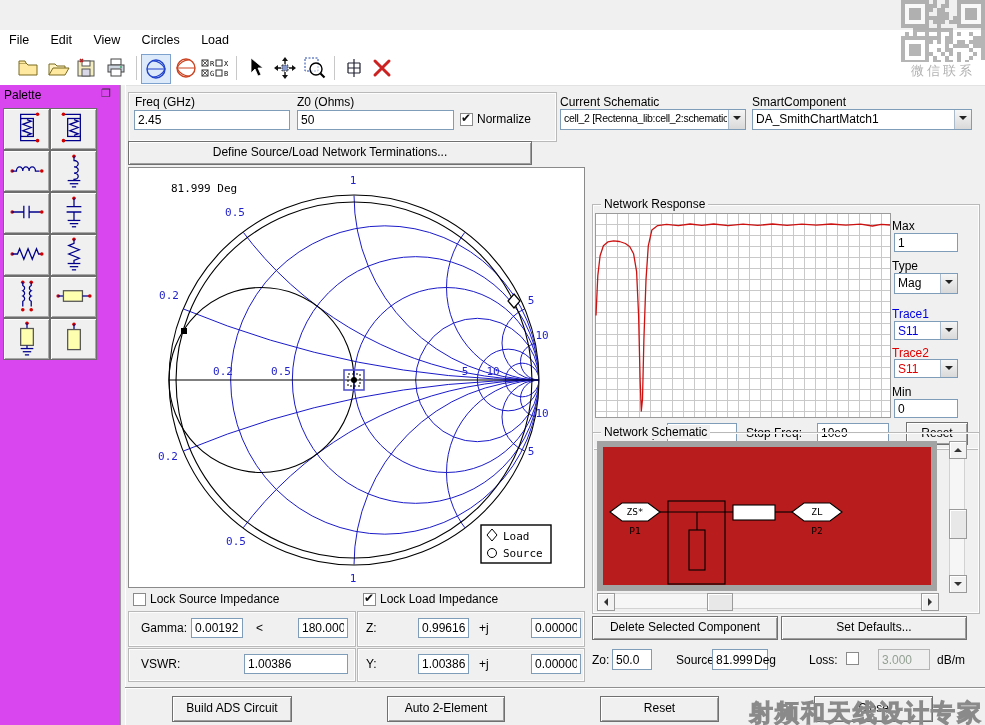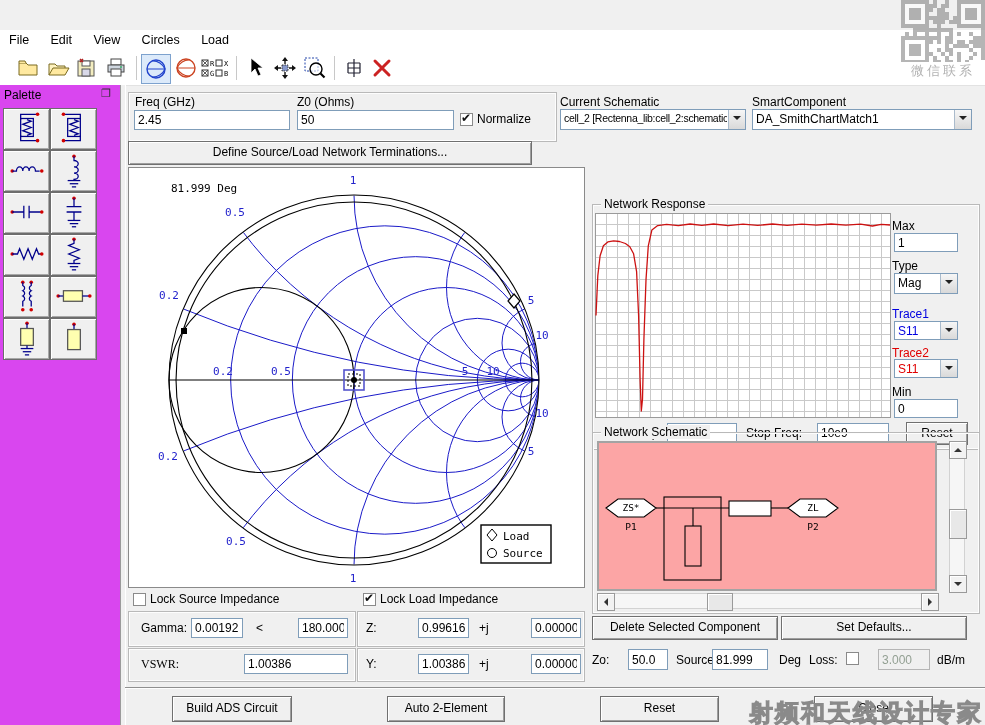--- a/index.html
+++ b/index.html
@@ -38,21 +38,21 @@
   .cb.checked:after{content:"✔";position:absolute;left:0px;top:-3px;font-size:12px;color:#111;}
   
   .sbtn{position:absolute;background:#f2f2f2;border:1px solid #9a9a9a;box-shadow:inset 1px 1px 0 #fff;
         display:flex;align-items:center;justify-content:center;}
   .sthumb{position:absolute;background:#e8e8e8;border:1px solid #9a9a9a;box-shadow:inset 1px 1px 0 #fff;}
   .strack{position:absolute;background:#f6f6f6;border:1px solid #d2d2d2;box-sizing:border-box;}
   .tri{width:0;height:0;border:4px solid transparent;}
   
   #smith-panel{position:absolute;left:128px;top:167px;width:457px;height:421px;background:#fff;border:1px solid #8a8a8a;box-sizing:border-box;}
   #resp-plot{position:absolute;background:#fff;}
-  #schem-canvas{position:absolute;background:#fca5a5;border:2px solid #a3a3a3;box-sizing:border-box;}
+  #schem-canvas{position:absolute;background:#b91c1c;border:6px solid #a3a3a3;box-sizing:border-box;}
   .blue{color:#0000e0;} .red{color:#e00000;}
   
   #qr-wrap{position:absolute;left:901px;top:0;width:84px;height:84px;z-index:50;pointer-events:none;}
   #qr-caption{position:absolute;left:901px;top:62px;width:84px;text-align:center;color:#b2b2b2;font-size:13px;letter-spacing:3px;z-index:50;pointer-events:none;}
   #wm-brand{position:absolute;right:2px;top:663px;z-index:50;pointer-events:none;
             font-size:33px;font-weight:bold;letter-spacing:5px;color:rgba(255,235,235,0.12);
             -webkit-text-stroke:1.6px #d03030;font-family:"Liberation Sans",sans-serif;}
   #wm-tag{position:absolute;right:2px;top:697px;z-index:50;pointer-events:none;
           font-size:24px;font-weight:bold;letter-spacing:2px;color:rgba(245,245,245,0.25);
           -webkit-text-stroke:1.1px #8a8a8a;font-family:"Liberation Sans",sans-serif;}
@@ -486,43 +486,43 @@
   <span class="cb checked" style="left:363px;top:593px;"></span>
   <span class="lbl" style="left:380px;top:592px;">Lock Load Impedance</span>
 
   <div class="group" style="left:128px;top:611px;width:226px;height:34px;">
     <span class="lbl" style="left:12px;top:9px;">Gamma:</span>
     <input class="tfield" style="left: 62px; top: 6px; width: 52px; height: 20px;" value="0.00192">
     <span class="lbl" style="left:127px;top:9px;">&lt;</span>
     <input class="tfield" style="left: 169px; top: 6px; width: 50px; height: 20px;" value="180.000">
   </div>
   <div class="group" style="left:128px;top:648px;width:226px;height:32px;">
-    <span class="lbl" style="left:12px;top:8px;font-family:Liberation Serif, serif;">VSWR:</span>
+    <span class="lbl" style="left:12px;top:8px;">VSWR:</span>
     <input class="tfield" style="left: 115px; top: 5px; width: 104px; height: 20px;" value="1.00386">
   </div>
   <div class="group" style="left:357px;top:611px;width:226px;height:34px;">
     <span class="lbl" style="left:8px;top:9px;">Z:</span>
     <input class="tfield" style="left: 60px; top: 6px; width: 51px; height: 20px;" value="0.99616">
     <span class="lbl" style="left:121px;top:9px;">+j</span>
     <input class="tfield" style="left: 173px; top: 6px; width: 50px; height: 20px;" value="0.00000">
   </div>
   <div class="group" style="left:357px;top:648px;width:226px;height:32px;">
     <span class="lbl" style="left:8px;top:8px;">Y:</span>
     <input class="tfield" style="left: 60px; top: 5px; width: 51px; height: 20px;" value="1.00386">
     <span class="lbl" style="left:121px;top:8px;">+j</span>
     <input class="tfield" style="left: 173px; top: 5px; width: 50px; height: 20px;" value="0.00000">
   </div>
 
   <div class="btn" style="left:781px;top:616px;width:184px;height:22px;">Set Defaults...</div>
   <div class="btn" style="left:592px;top:616px;width:184px;height:22px;">Delete Selected Component</div>
   <span class="lbl" style="left:592px;top:653px;">Zo:</span>
-  <input class="tfield" style="left: 628px; top: 649px; width: 40px; height: 21px;" value="50.0">
+  <input class="tfield" style="left: 612px; top: 649px; width: 40px; height: 21px;" value="50.0">
   <span class="lbl" style="left:676px;top:653px;">Source:</span>
   <input class="tfield" style="left: 712px; top: 649px; width: 56px; height: 21px;" value="81.999">
-  <span class="lbl" style="left:779px;top:653px;">Deg</span>
+  <span class="lbl" style="left:754px;top:653px;">Deg</span>
   <span class="lbl" style="left:809px;top:653px;">Loss:</span>
   <span class="cb" style="left:846px;top:652px;"></span>
   <input class="tfield" style="left: 878px; top: 649px; width: 52px; height: 21px;" disabled="" value="3.000">
   <span class="lbl" style="left:937px;top:653px;">dB/m</span>
 
   <div class="abs" style="left:125px;top:687px;width:860px;height:0;border-top:1px solid #909090;border-bottom:1px solid #fff;"></div>
   <div class="btn" style="left:172px;top:696px;width:118px;height:24px;line-height:22px;">Build ADS Circuit</div>
   <div class="btn" style="left:387px;top:696px;width:116px;height:24px;line-height:22px;">Auto 2-Element Match</div>
   <div class="btn" style="left:600px;top:696px;width:117px;height:24px;line-height:22px;">Reset</div>
   <div class="btn" style="left:814px;top:696px;width:117px;height:24px;line-height:22px;">Close</div>

